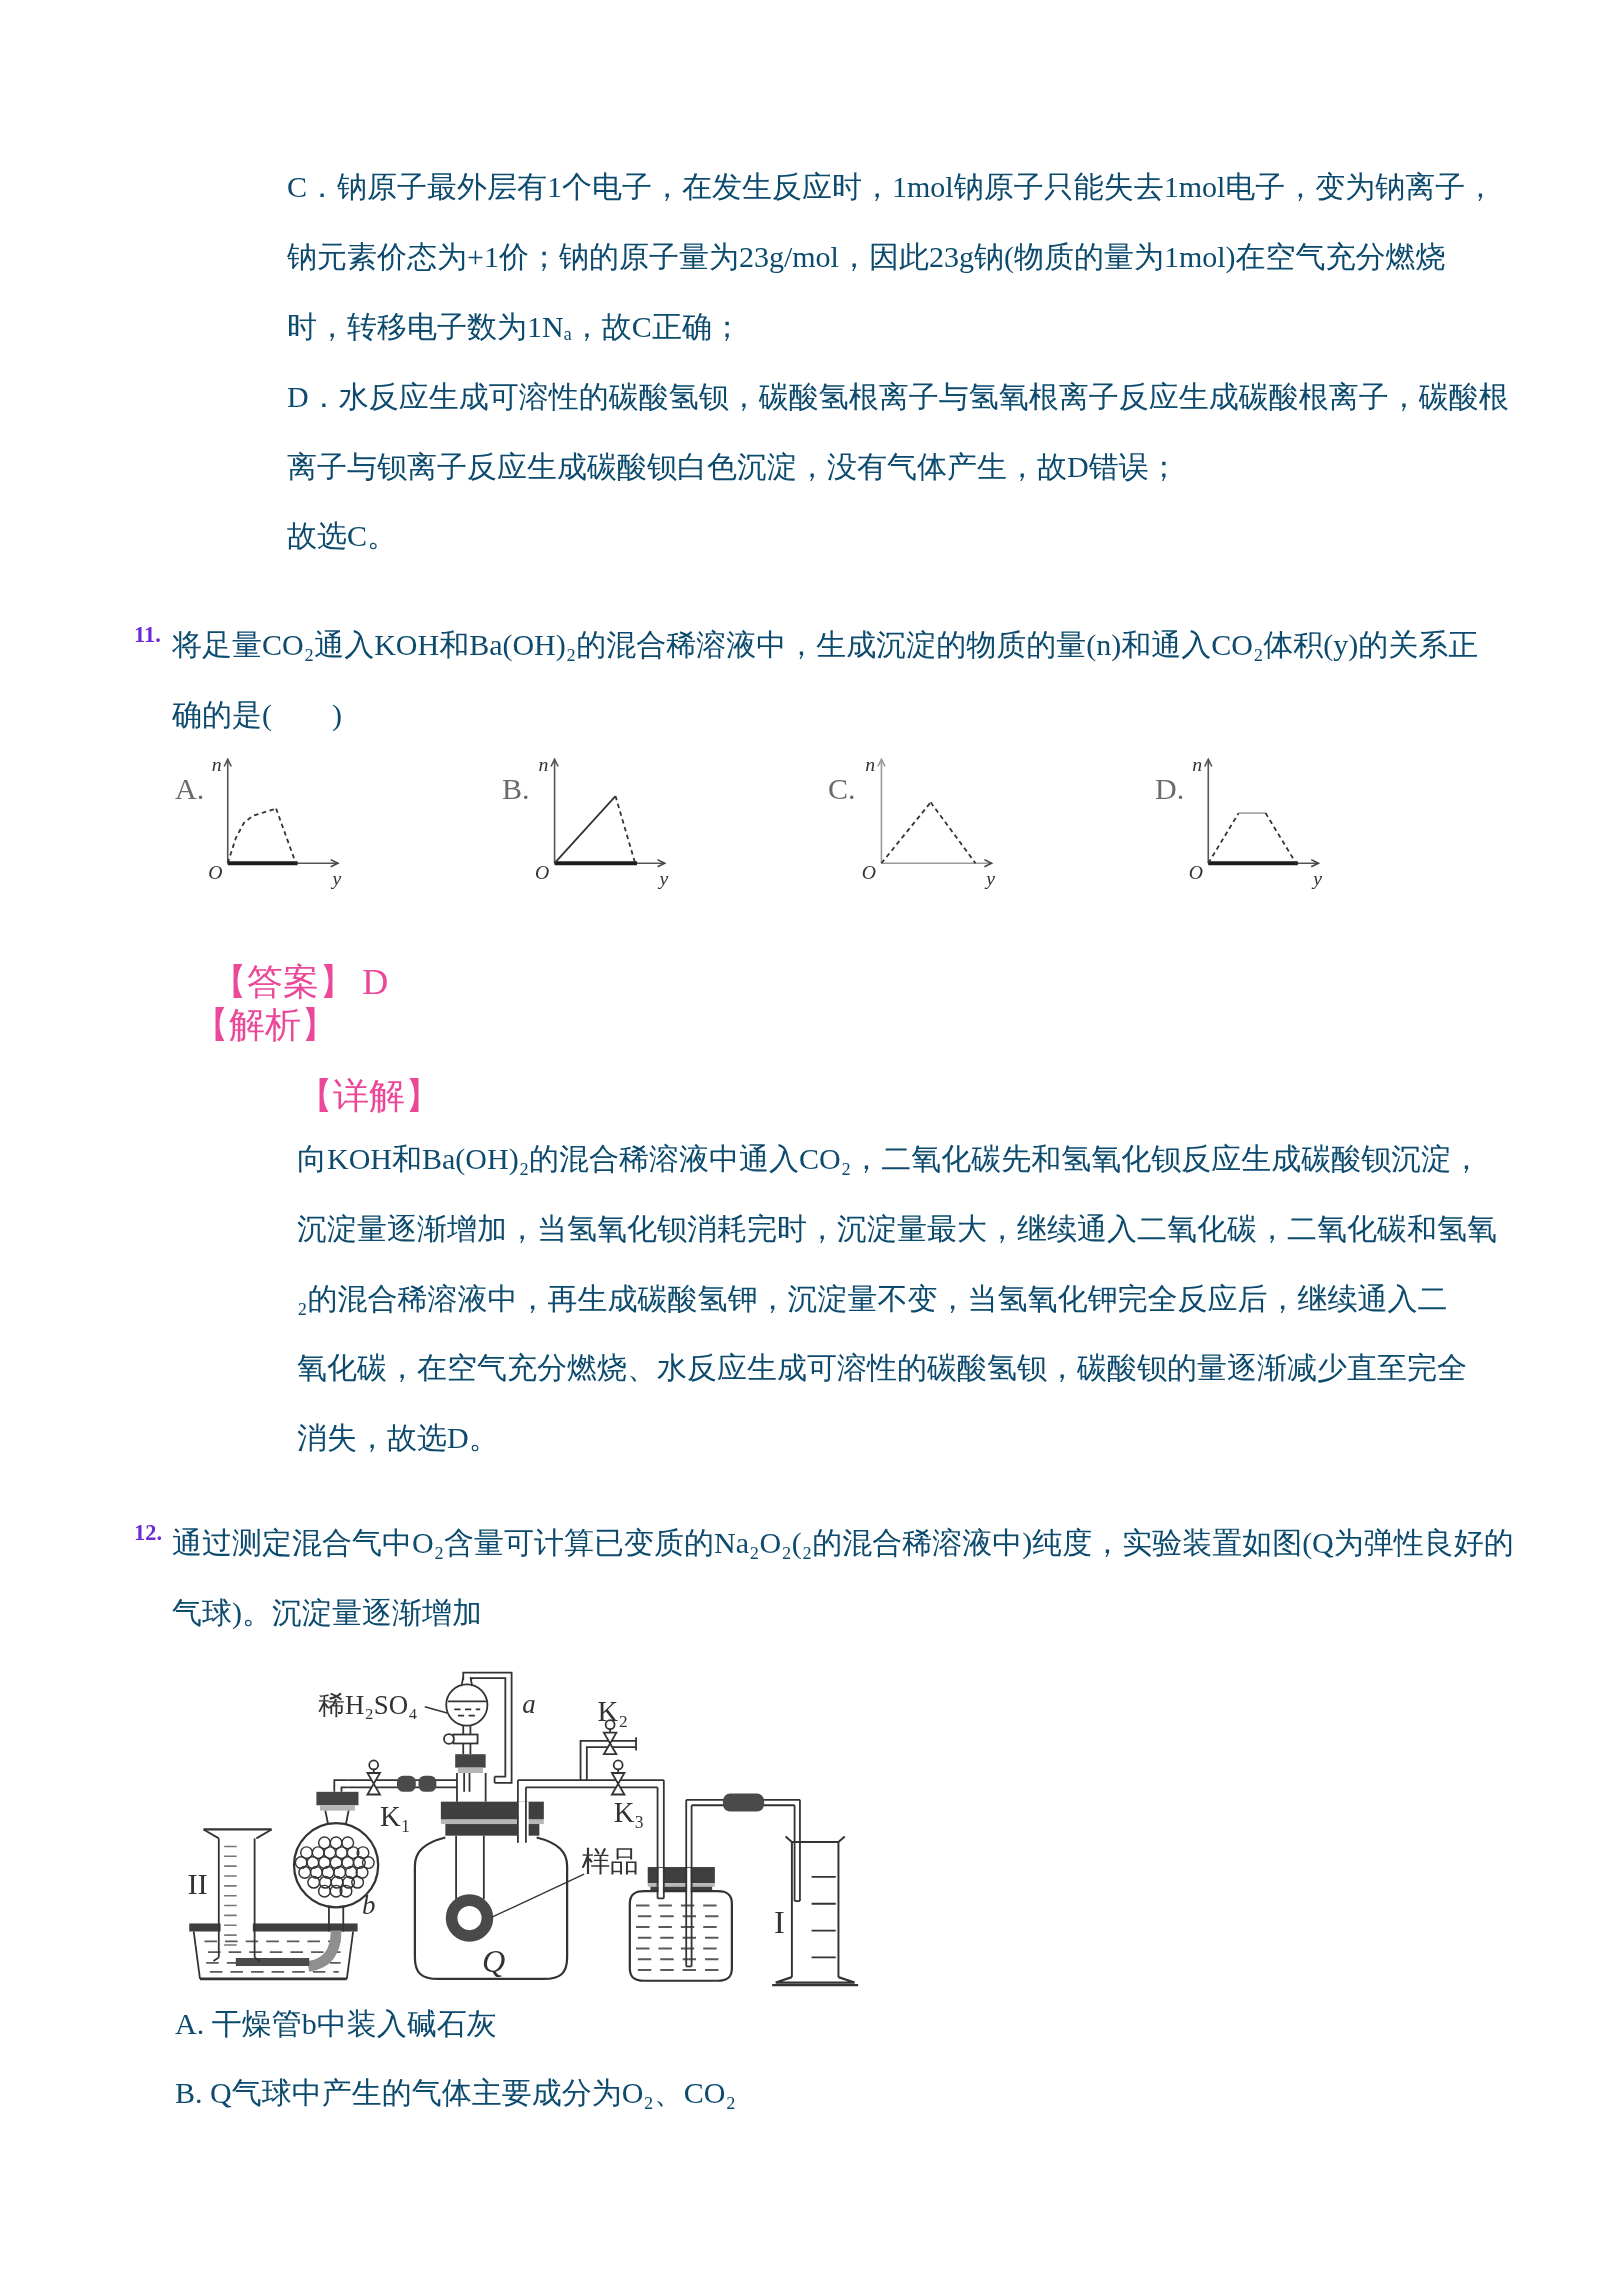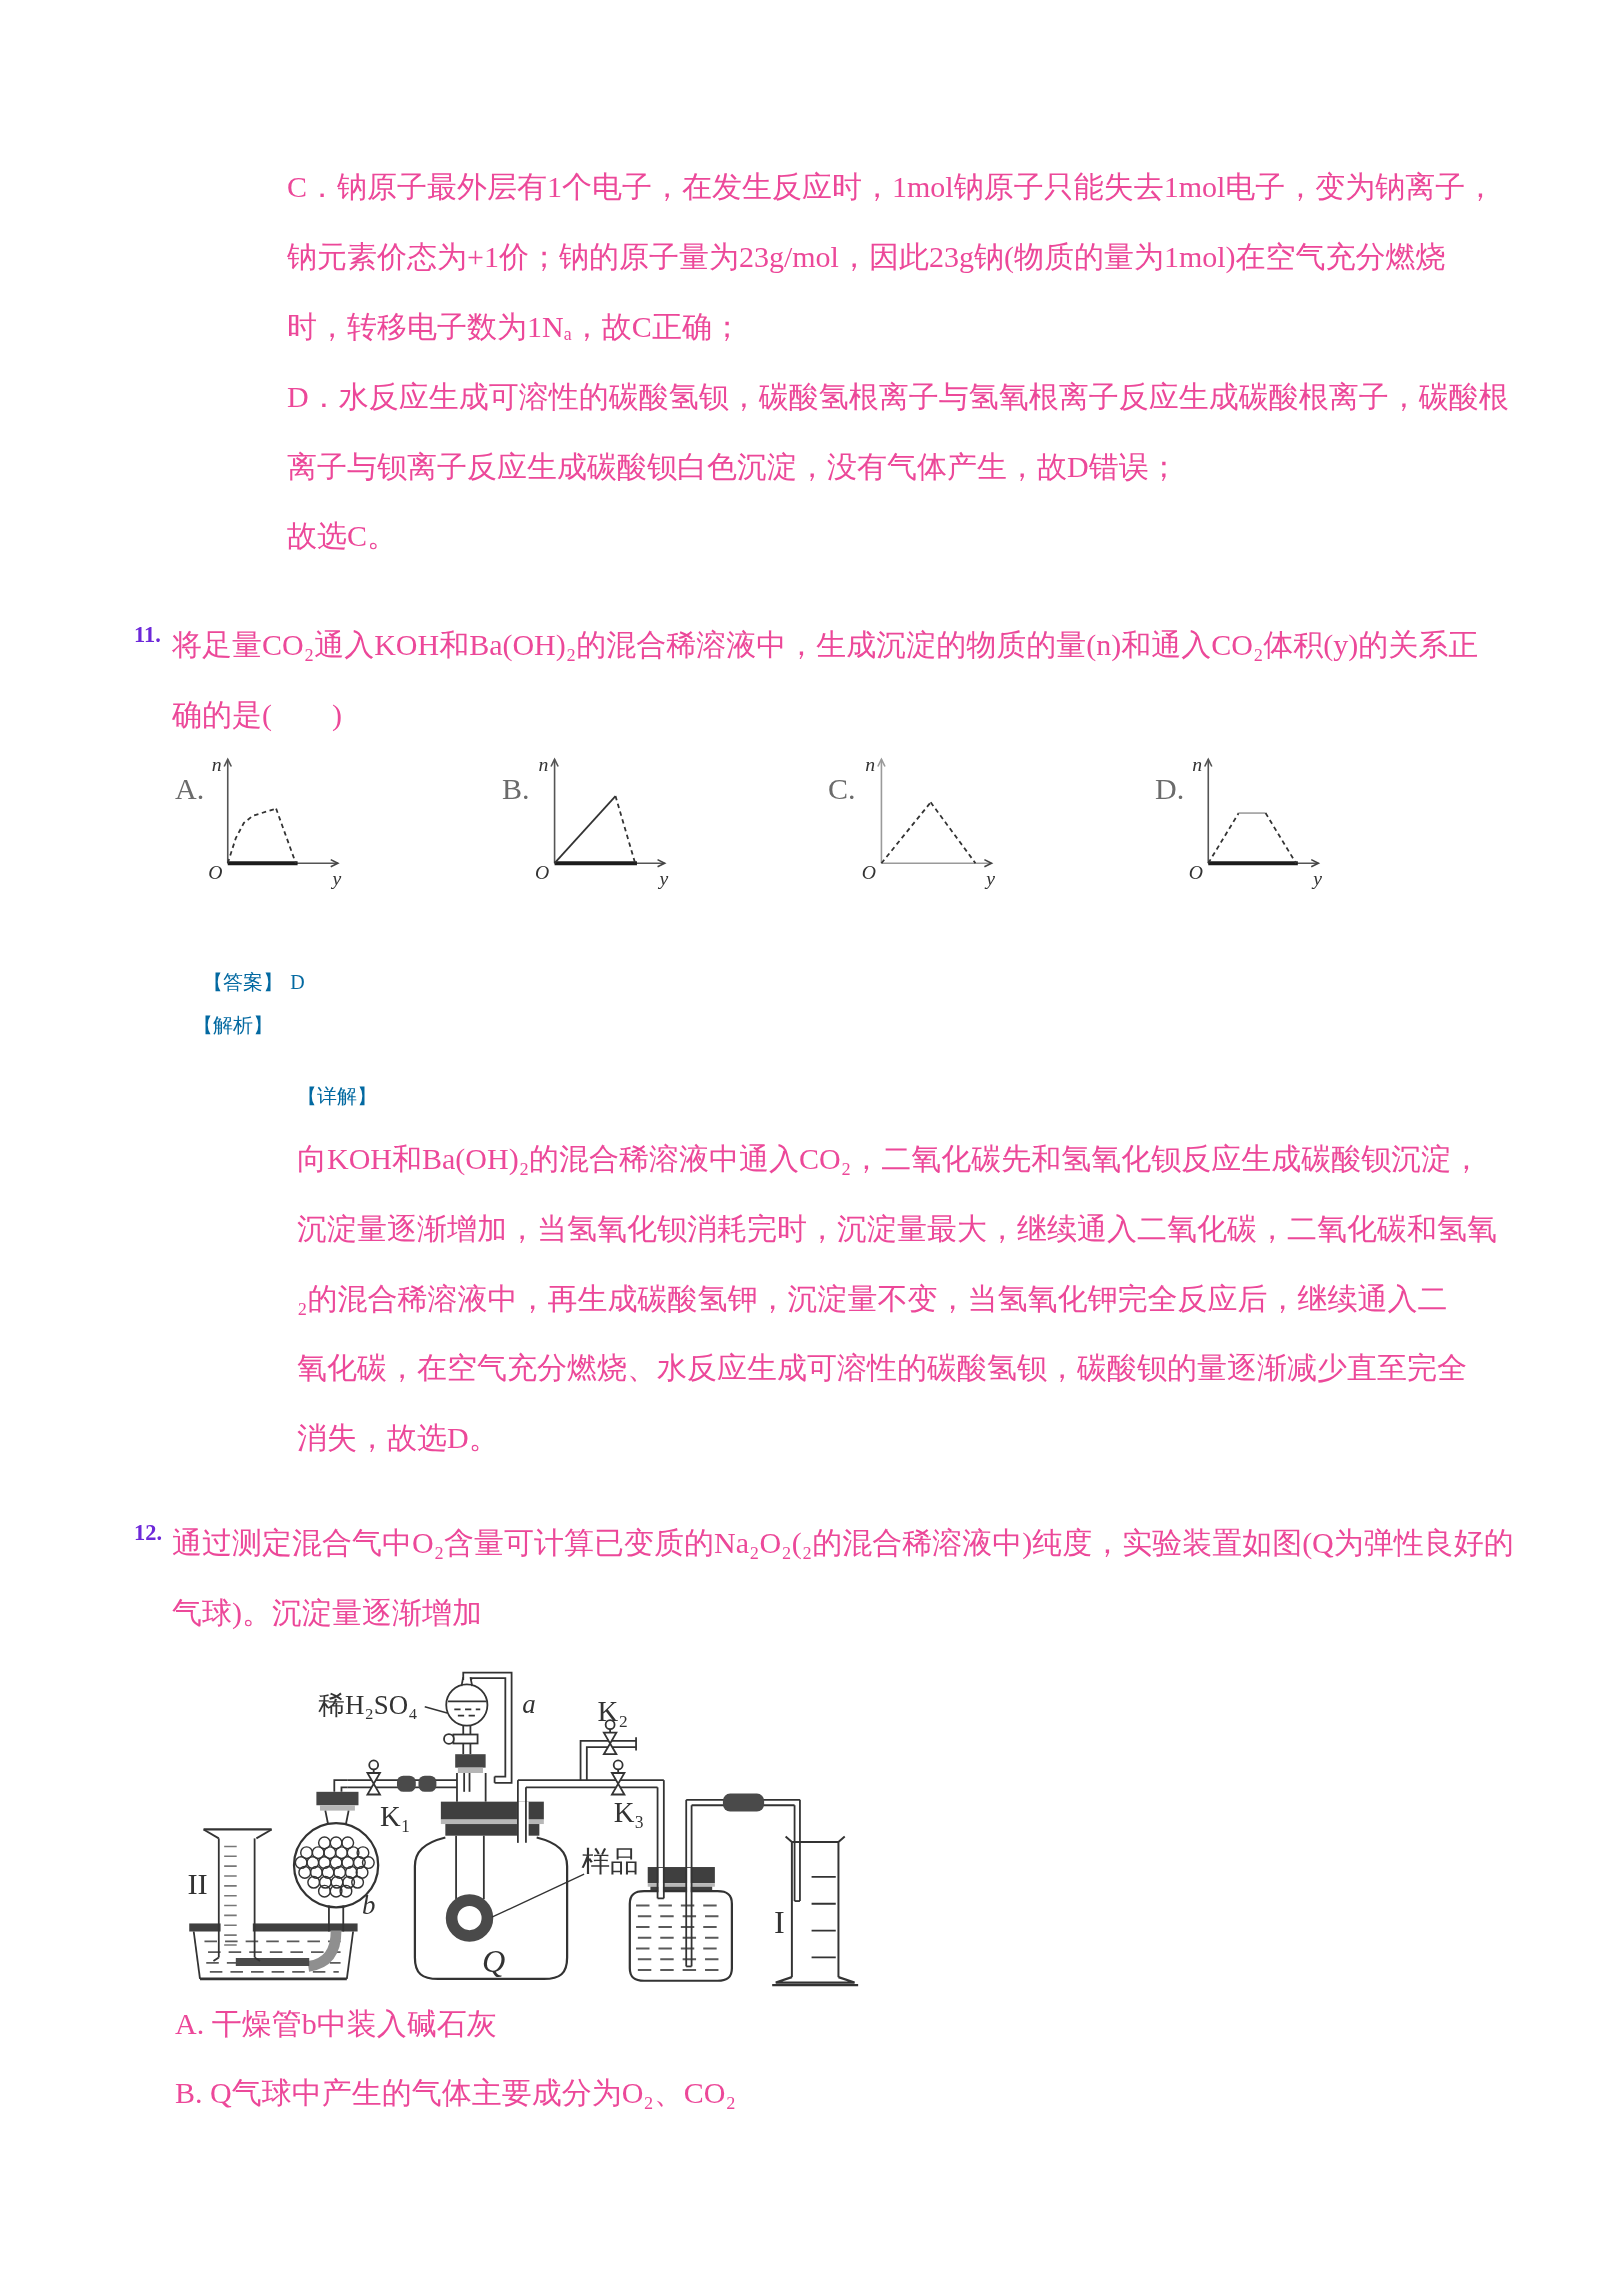--- a/index.html
+++ b/index.html
@@ -1,24 +1,24 @@
 <!DOCTYPE html>
 <html style="font-size:14.3px"><head>
 <meta charset="utf-8">
 <style>
   html,body{margin:0;padding:0;}
   body{
     width:1616px;height:2287px;position:relative;overflow:hidden;
     background:#ffffff;color:#3f3f3f;
     font-family:"Liberation Serif","DejaVu Serif",serif;
   }
-  .line{position:absolute;font-size:30px;line-height:34px;white-space:pre;color:#ec4899;}
+  .line{position:absolute;font-size:30px;line-height:34px;white-space:pre;color:#0c4a6e;}
   .qnum{position:absolute;font-size:22.4px;font-weight:bold;color:#6d28d9;}
   .glabel{position:absolute;font-size:30px;color:#6b6b6b;}
-  .ansline{position:absolute;font-size:20px;line-height:34px;white-space:pre;color:#0369a1;}
+  .ansline{position:absolute;font-size:36px;line-height:34px;white-space:pre;color:#ec4899;}
   svg.overlay{position:absolute;left:0;top:0;}
 </style>
 </head>
 <body>
 
 <div class="line" style="left:287px;top:170px">C．钠原子最外层有1个电子，在发生反应时，1mol钠原子只能失去1mol电子，变为钠离子，</div>
 <div class="line" style="left:287px;top:240px">钠元素价态为+1价；钠的原子量为23g/mol，因此23g钠(物质的量为1mol)在空气充分燃烧</div>
 <div class="line" style="left:287px;top:310px">时，转移电子数为1Nₐ，故C正确；</div>
 <div class="line" style="left:287px;top:380px">D．水反应生成可溶性的碳酸氢钡，碳酸氢根离子与氢氧根离子反应生成碳酸根离子，碳酸根</div>
 <div class="line" style="left:287px;top:450px">离子与钡离子反应生成碳酸钡白色沉淀，没有气体产生，故D错误；</div>

